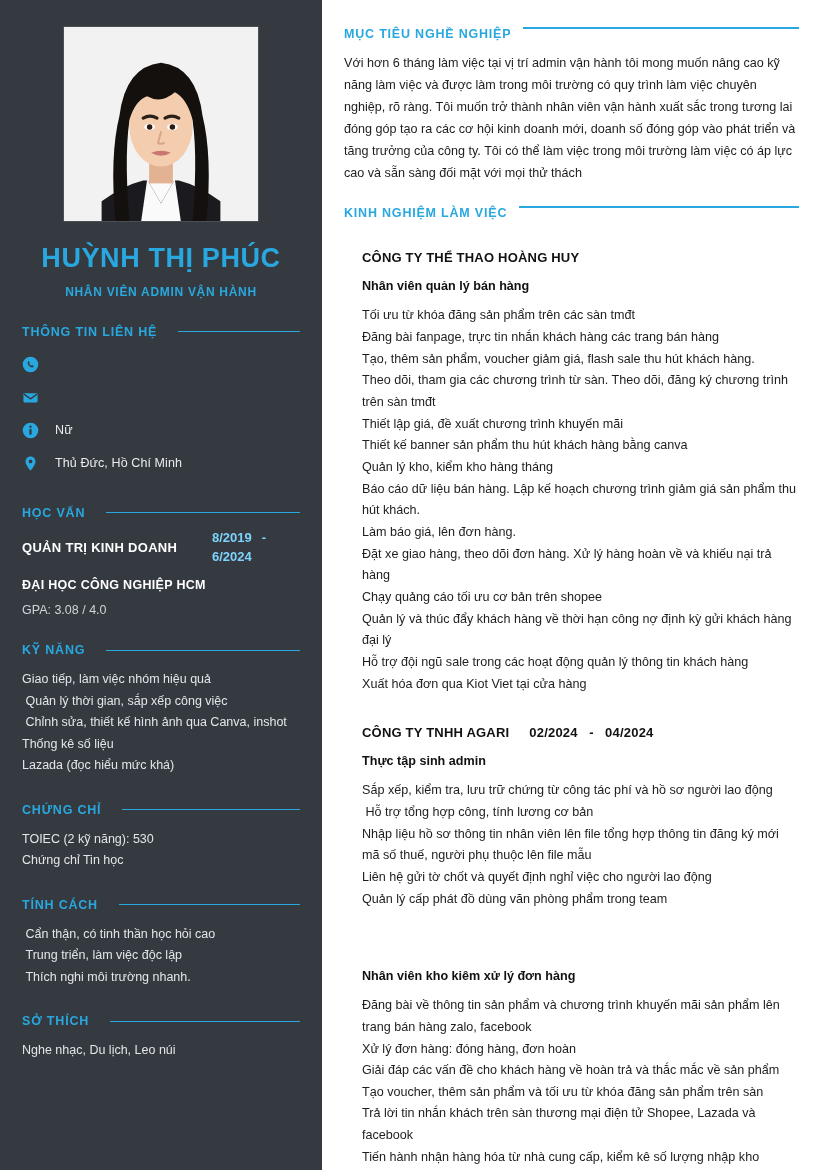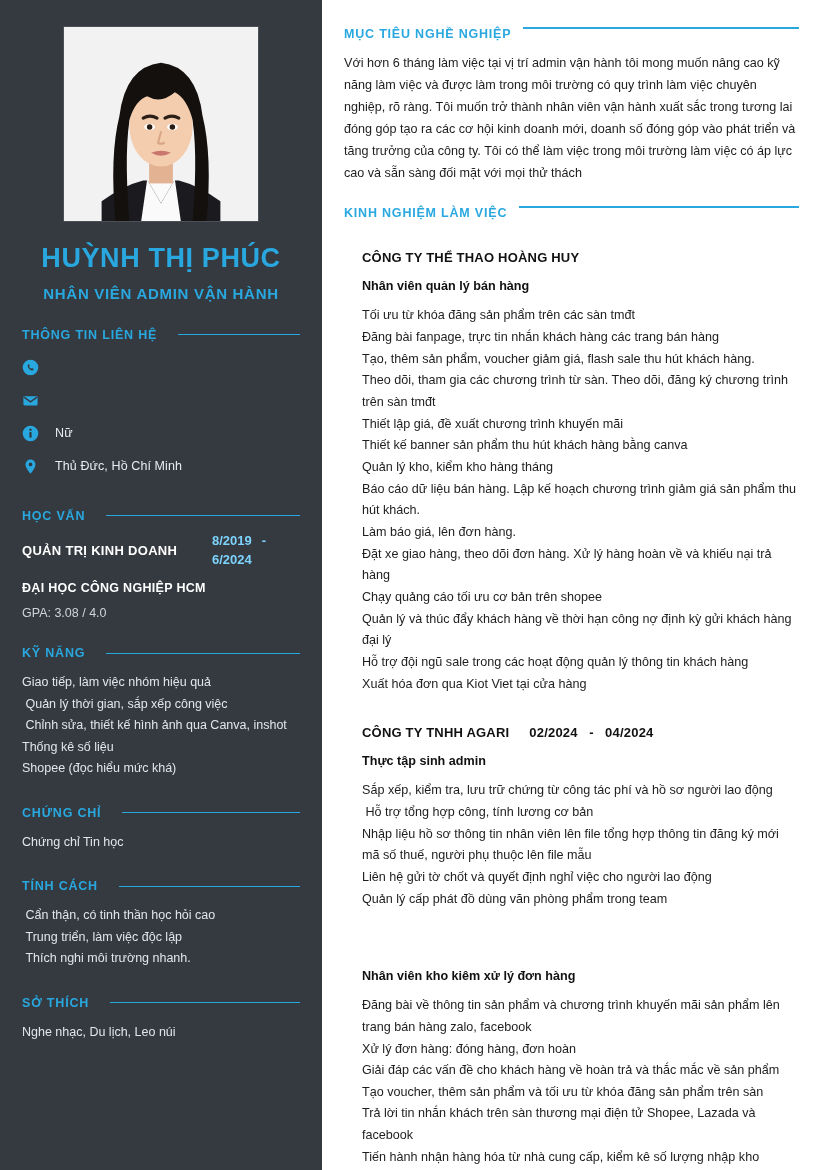--- a/index.html
+++ b/index.html
@@ -46,21 +46,21 @@
     font-size: 27px;
     font-weight: 700;
     letter-spacing: 0.6px;
     line-height: 1.1;
   }
 
   .job-title {
     margin-top: 11px;
     text-align: center;
     color: #29a8e0;
-    font-size: 15px;
+    font-size: 12px;
     font-weight: 700;
     letter-spacing: 0.7px;
   }
 
   .side-head {
     display: flex;
     align-items: center;
     gap: 21px;
     margin-top: 26px;
     margin-bottom: 9px;
@@ -313,28 +313,29 @@
 
     <div class="side-head">
       <span class="sh-text">KỸ NĂNG</span>
       <span class="sh-rule"></span>
     </div>
     <div class="side-body">
         <span class="ln">Giao tiếp, làm việc nhóm hiệu quả</span>
         <span class="ln"> Quản lý thời gian, sắp xếp công việc</span>
         <span class="ln"> Chỉnh sửa, thiết kế hình ảnh qua Canva, inshot</span>
         <span class="ln">Thống kê số liệu</span>
-        <span class="ln">Shopee (đọc hiểu mức khá)</span>
+        <span class="ln">Lazada (đọc hiểu mức khá)</span>
       </div>
 
     <div class="side-head">
       <span class="sh-text">CHỨNG CHỈ</span>
       <span class="sh-rule"></span>
     </div>
     <div class="side-body">
+        <span class="ln">TOIEC (2 kỹ năng): 530</span>
         <span class="ln">Chứng chỉ Tin học</span>
       </div>
 
     <div class="side-head">
       <span class="sh-text">TÍNH CÁCH</span>
       <span class="sh-rule"></span>
     </div>
     <div class="side-body">
         <span class="ln"> Cẩn thận, có tinh thần học hỏi cao</span>
         <span class="ln"> Trung triển, làm việc độc lập</span>

